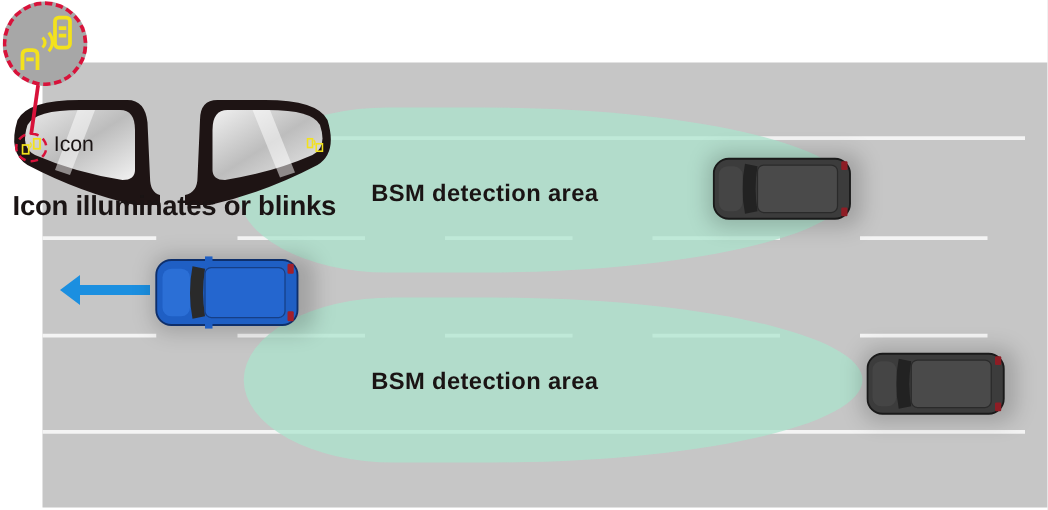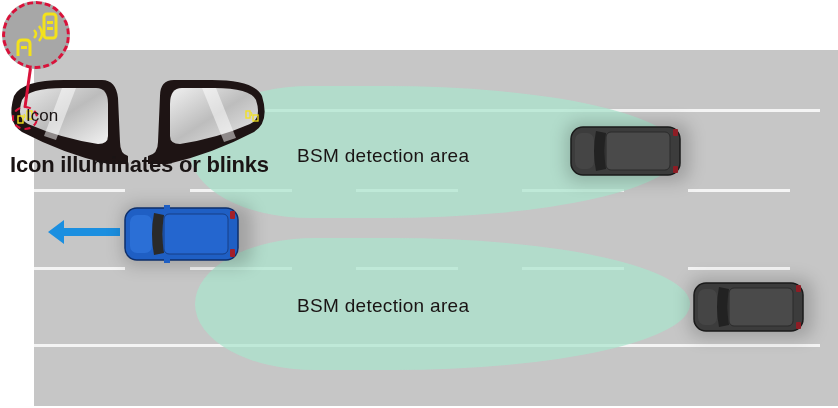--- a/index.html
+++ b/index.html
@@ -3,21 +3,21 @@
 <meta charset="utf-8">
 <style>
   html, body { margin:0; padding:0; background:#ffffff; }
   body { width:838px; height:408px; position:relative; overflow:hidden; font-family:"Liberation Sans", sans-serif; }
   .abs { position:absolute; }
   .road { left:34px; top:50px; width:804px; height:356px; background:#c6c6c6; }
   .line { background:#f4f4f4; height:3px; }
   .zone { background:rgba(170,228,205,0.72); border-radius:50% / 50%; filter:blur(0.6px); }
   .zone-top { left:190px; top:86px; width:490px; height:132px; border-radius:120px 60% 60% 120px / 66px 50% 50% 66px; }
   .zone-bot { left:195px; top:238px; width:495px; height:132px; border-radius:120px 60% 60% 120px / 66px 50% 50% 66px; }
-  .zone-label { font-weight:normal; font-size:19px; color:#1a1414; letter-spacing:0.3px; white-space:nowrap; }
+  .zone-label { font-weight:bold; font-size:19px; color:#1a1414; letter-spacing:0.3px; white-space:nowrap; }
   .caption { font-weight:bold; font-size:22px; color:#1a1414; white-space:nowrap; letter-spacing:-0.2px; }
   .car-shadow { border-radius:14px; background:rgba(0,0,0,0.18); filter:blur(8px); }
   .callout { left:2px; top:1px; width:68px; height:68px; border-radius:50%; background:#a7a7a7;
     border:3px dashed #d8123a; box-sizing:border-box; }
   .icon-text { font-size:17px; color:#1a1414; }
 </style>
 </head>
 <body>
 
 <div class="abs road"></div>
@@ -92,21 +92,21 @@
   <path d="M18 24 Q24 12 60 12 L92 12 Q104 12 104 28 L104 60 Q104 68 94 68 Q56 62 24 48 Q12 42 18 24 Z" fill="url(#glassL)"></path>
   <path d="M58 12 L72 12 L52 64 L40 60 Z" fill="#ffffff" opacity="0.5"></path>
 </svg>
 
 <div class="abs" style="left:12px; top:106px; width:26px; height:24px; border-radius:50%; border:2.5px dashed #d8123a; box-sizing:border-box;"></div>
 <svg class="abs" style="left:17px; top:110px;" width="16" height="14" viewBox="0 0 16 14">
   <rect x="1" y="6" width="5" height="7" fill="none" stroke="#f3e21c" stroke-width="1.4"></rect>
   <path d="M7 8 Q9 6 7 4" stroke="#f3e21c" stroke-width="1" fill="none"></path>
   <rect x="10" y="1" width="5" height="8" fill="none" stroke="#f3e21c" stroke-width="1.4"></rect>
 </svg>
-<div class="abs icon-text" style="left:26px; top:106px;">Icon</div>
+<div class="abs icon-text" style="left:43px; top:106px;">Icon</div>
 
 <div class="abs" style="left:29px; top:68px; width:3px; height:40px; background:#d8123a; transform:rotate(8deg); transform-origin:top;"></div>
 
 <div class="abs callout"></div>
 <svg class="abs" style="left:14px; top:12px;" width="46" height="46" viewBox="0 0 46 46">
   <path d="M4 44 L4 32 Q4 28 8 28 L12 28 Q16 28 16 32 L16 44" fill="none" stroke="#f3e21c" stroke-width="3"></path>
   <rect x="7" y="34" width="6" height="3" fill="#f3e21c"></rect>
   <path d="M20 26 Q24 22 20 18" fill="none" stroke="#f3e21c" stroke-width="2.4"></path>
   <path d="M25 29 Q31 22 25 14" fill="none" stroke="#f3e21c" stroke-width="2.4"></path>
   <rect x="30" y="2" width="12" height="24" rx="3" fill="none" stroke="#f3e21c" stroke-width="3"></rect>

